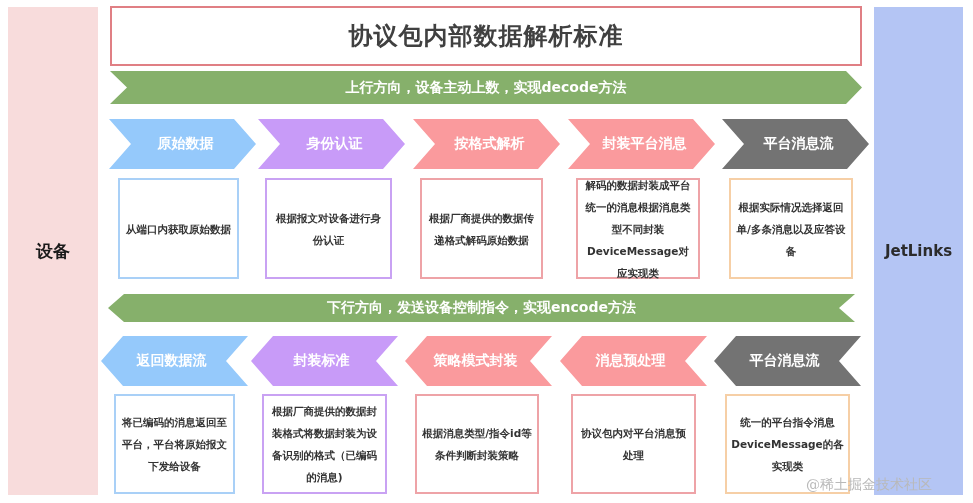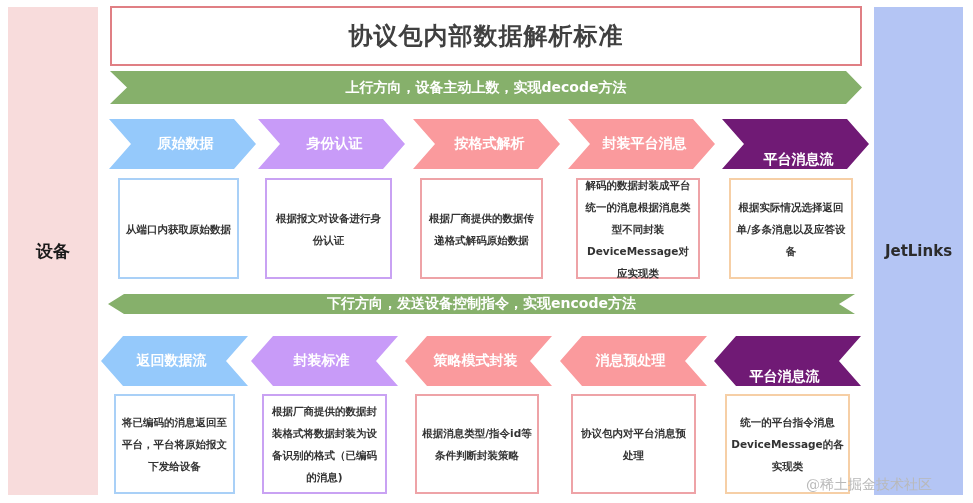--- a/index.html
+++ b/index.html
@@ -21,38 +21,38 @@
     font-size:24px; font-weight:bold; color:#404040; letter-spacing:1px;
   }
 
   .band {
     position:absolute; height:33px; background:#86b06b;
     display:flex; align-items:center; justify-content:center;
     color:#fff; font-weight:bold; font-size:14px;
   }
   .band.up { left:110px; top:71px; width:752px;
     clip-path:polygon(0 0, calc(100% - 16px) 0, 100% 50%, calc(100% - 16px) 100%, 0 100%, 17px 50%); }
-  .band.down { left:108px; top:294px; width:747px; height:20px;
+  .band.down { left:108px; top:294px; width:747px; height:28px;
     clip-path:polygon(16px 0, 100% 0, calc(100% - 16px) 50%, 100% 100%, 16px 100%, 0 50%); }
 
   .chev {
     position:absolute; width:147px; height:50px;
     display:flex; align-items:center; justify-content:center;
     color:#fff; font-weight:bold; font-size:14px;
   }
   .chev span { position:relative; }
   .chev.r { top:119px; clip-path:polygon(0 0, calc(100% - 22px) 0, 100% 50%, calc(100% - 22px) 100%, 0 100%, 22px 50%); }
   .chev.r span { left:3px; }
   .chev.l { top:336px; clip-path:polygon(22px 0, 100% 0, calc(100% - 22px) 50%, 100% 100%, 22px 100%, 0 50%); }
   .chev.l span { left:-3px; }
 
   .c-blue { background:#95c9fb; }
   .c-purple { background:#c89bf8; }
   .c-red { background:#fa9a9d; }
-  .c-orange { background:#701a75;align-items:flex-end; }
+  .c-orange { background:#737373; }
 
   .box {
     position:absolute; width:119px; height:97px; background:#fff;
     border:2px solid; display:flex; align-items:center; justify-content:center;
     text-align:center; font-size:10.5px; line-height:22px; font-weight:bold; color:#333;
     padding:0 4px; box-sizing:border-box;
   }
   .box.row1 { top:178px; height:101px; }
   .box.row2 { top:394px; height:100px; }
   .b-blue { border-color:#a9d0f7; }

